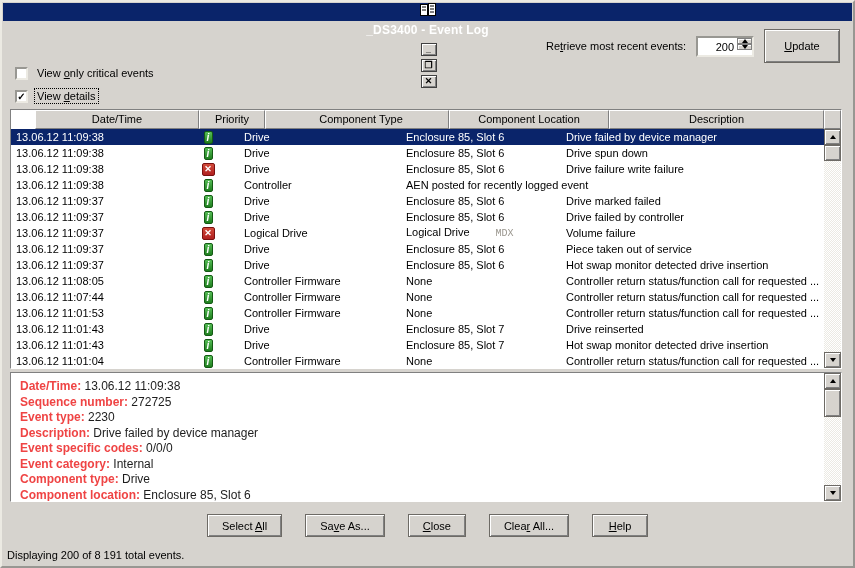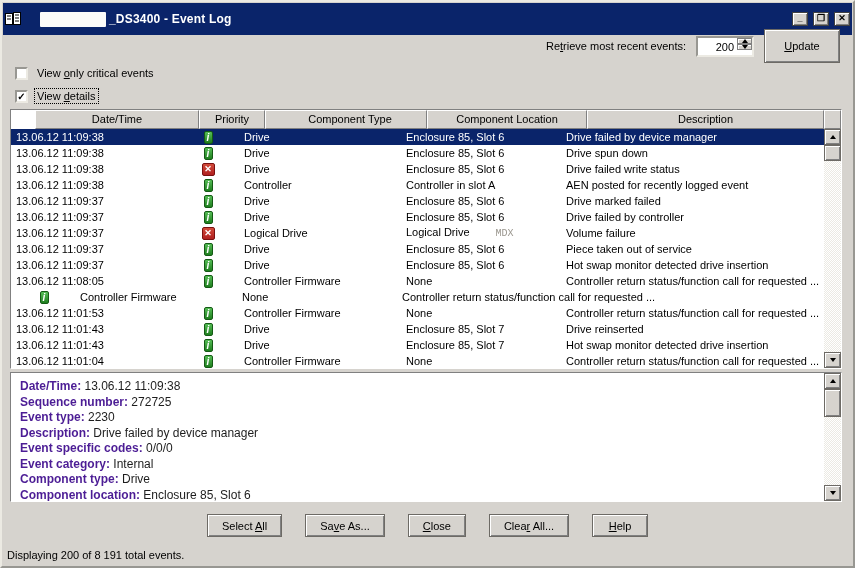--- a/index.html
+++ b/index.html
@@ -8,23 +8,23 @@
 
   .window {
     position: relative; width: 855px; height: 568px;
     background: #D6D3CE;
     border: 2px outset #ECEAE3;
     overflow: hidden;
   }
 
   
   .titlebar {
-    position: absolute; top: 1px; left: 1px; right: 1px; height: 32px;
+    position: absolute; top: 1px; left: 1px; right: 1px; height: 18px;
     background: #0A246A; color: #fff;
-    display: flex; align-items: center; padding: 0 2px; gap: 3px;
+    display: flex; align-items: center; padding: 0 2px; gap: 3px; flex-direction: column;
   }
   .app-icon { width: 16px; height: 14px; flex: 0 0 auto; }
   .redaction {
     width: 66px; height: 15px; margin-left: 16px;
     background: #FBFBF9; filter: blur(0.6px); border-radius: 1px;
   }
   .title-text { font-size: 12px; font-weight: bold; letter-spacing: 0.2px; white-space: nowrap; }
   .tb-spacer { flex: 1; }
   .tb-btn {
     width: 16px; height: 14px; margin-left: 2px;
@@ -144,21 +144,21 @@
   
   .details-wrap {
     position: absolute; left: 8px; top: 370px; width: 832px; height: 130px;
     background: #fff;
     border-top: 1px solid #808080; border-left: 1px solid #808080;
     border-right: 1px solid #fff; border-bottom: 1px solid #fff;
     display: flex;
   }
   .details-content { flex: 1; padding: 6px 9px; overflow: hidden; }
   .dline { font-size: 12px; line-height: 15.5px; color: #1d1d1d; white-space: nowrap; }
-  .dline b { color: #4c1d95; }
+  .dline b { color: #ef4444; }
 
   
   .button-bar {
     position: absolute; left: 0; top: 512px; width: 100%;
     display: flex; justify-content: center; gap: 23px;
   }
   .button-bar .classic-btn { min-width: 56px; }
 
   .status-line { position: absolute; left: 5px; bottom: 5px; font-size: 11px; color: #000; }
 </style>
@@ -207,21 +207,21 @@
   </div>
   <div class="checkbox-row cb-details">
     <span class="checkbox">✓</span>
     <span class="cb-label focused"><span>View </span><span class="mnemonic">d</span><span>etails</span></span>
   </div>
 
   <div class="table-wrap">
     <div class="t-header">
         <div class="th" style="width: 164px;">Date/Time</div>
         <div class="th" style="width: 66px;">Priority</div>
-        <div class="th" style="width: 162px; padding-left: 8px;">Component Type</div>
+        <div class="th" style="width: 184px; padding-left: 8px;">Component Type</div>
         <div class="th" style="width: 160px;">Component Location</div>
         <div class="th" style="flex: 1 1 0%; text-align: center;">Description</div>
         <div class="th-stub"></div>
       </div>
     <div class="t-body-row">
       <div class="t-body">
           <div class="tr selected">
             <div class="td c-date">13.06.12 11:09:38</div>
             <div class="td c-pri">
               <div class="icon-info">i</div>
@@ -239,29 +239,28 @@
             <div class="td c-loc">Enclosure 85, Slot 6</div>
             <div class="td c-desc">Drive spun down</div>
           </div>
           <div class="tr">
             <div class="td c-date">13.06.12 11:09:38</div>
             <div class="td c-pri">
               <div class="icon-critical">✕</div>
             </div>
             <div class="td c-type">Drive</div>
             <div class="td c-loc">Enclosure 85, Slot 6</div>
-            <div class="td c-desc">Drive failed write status</div>
+            <div class="td c-desc">Drive failure write failure</div>
           </div>
           <div class="tr">
             <div class="td c-date">13.06.12 11:09:38</div>
             <div class="td c-pri">
               <div class="icon-info">i</div>
             </div>
             <div class="td c-type">Controller</div>
-            <div class="td c-loc">Controller in slot A</div>
             <div class="td c-desc">AEN posted for recently logged event</div>
           </div>
           <div class="tr">
             <div class="td c-date">13.06.12 11:09:37</div>
             <div class="td c-pri">
               <div class="icon-info">i</div>
             </div>
             <div class="td c-type">Drive</div>
             <div class="td c-loc">Enclosure 85, Slot 6</div>
             <div class="td c-desc">Drive marked failed</div>
@@ -305,20 +304,21 @@
           <div class="tr">
             <div class="td c-date">13.06.12 11:08:05</div>
             <div class="td c-pri">
               <div class="icon-info">i</div>
             </div>
             <div class="td c-type">Controller Firmware</div>
             <div class="td c-loc">None</div>
             <div class="td c-desc">Controller return status/function call for requested ...</div>
           </div>
           <div class="tr">
+            <div class="td c-date">13.06.12 11:07:44</div>
             <div class="td c-pri">
               <div class="icon-info">i</div>
             </div>
             <div class="td c-type">Controller Firmware</div>
             <div class="td c-loc">None</div>
             <div class="td c-desc">Controller return status/function call for requested ...</div>
           </div>
           <div class="tr">
             <div class="td c-date">13.06.12 11:01:53</div>
             <div class="td c-pri">

